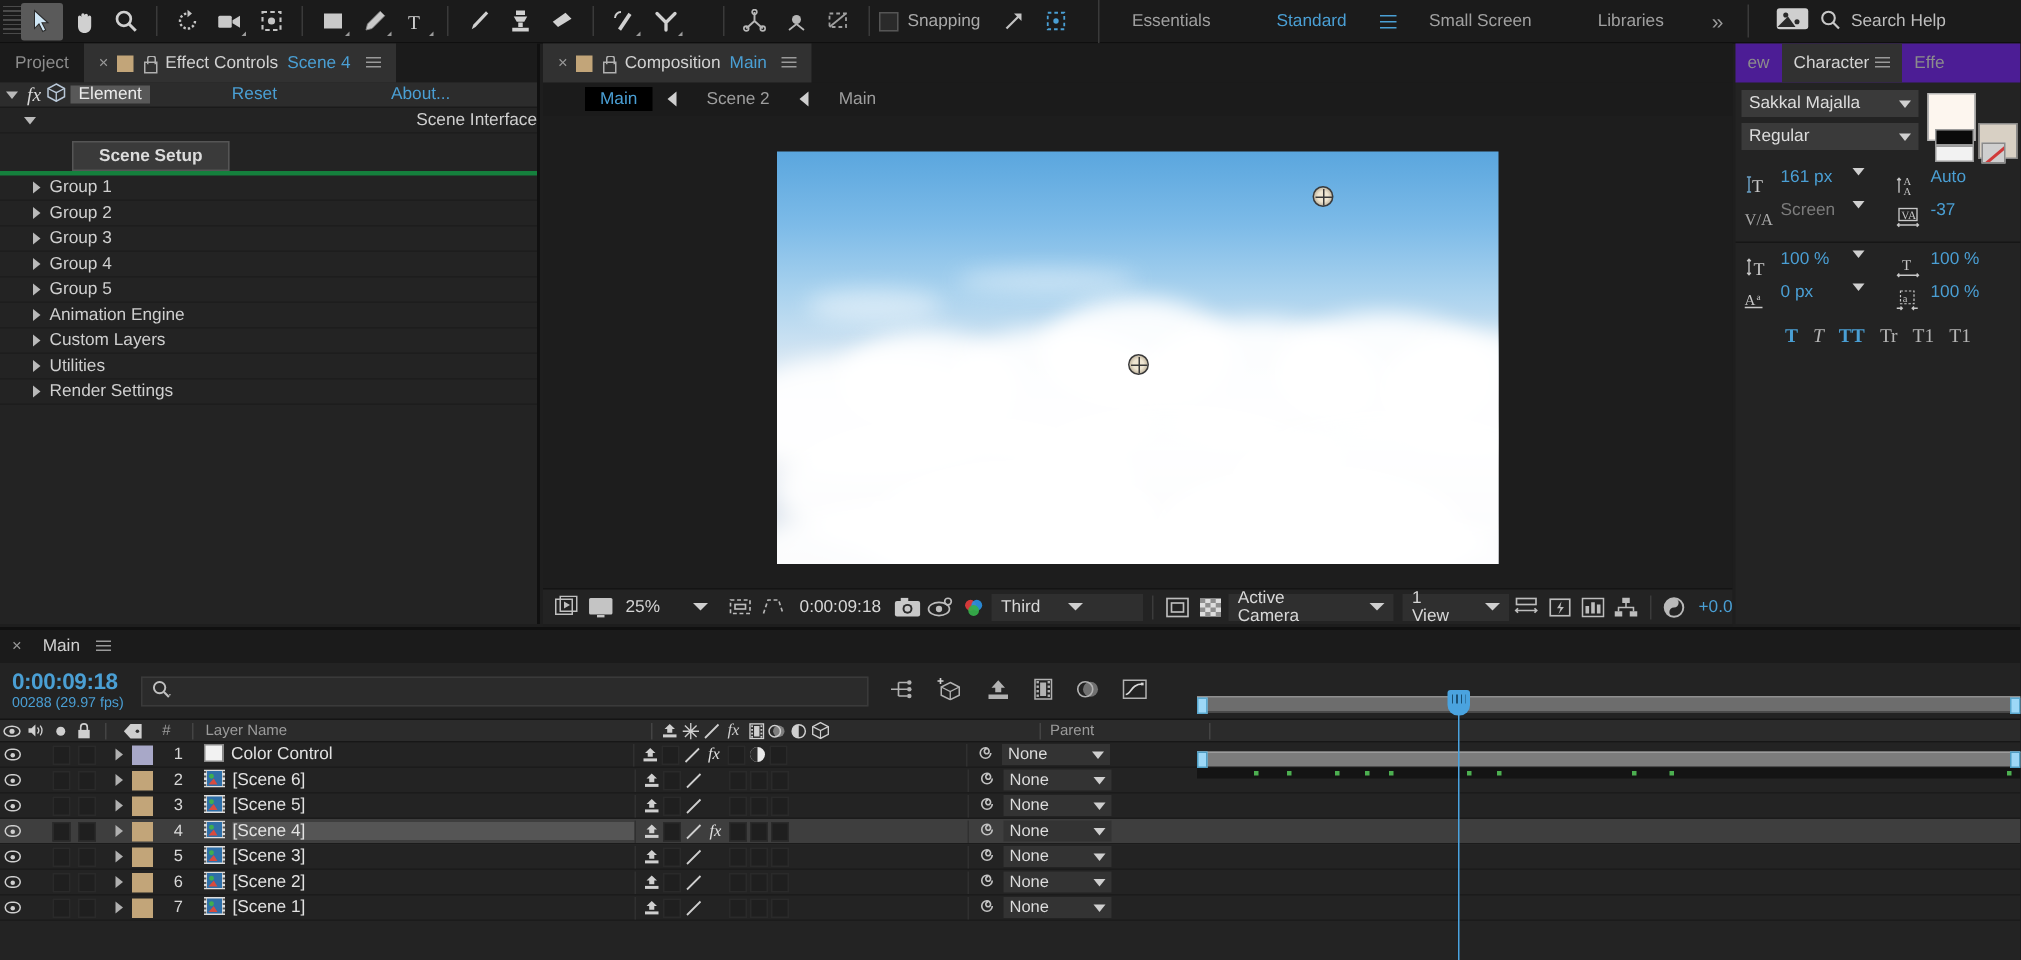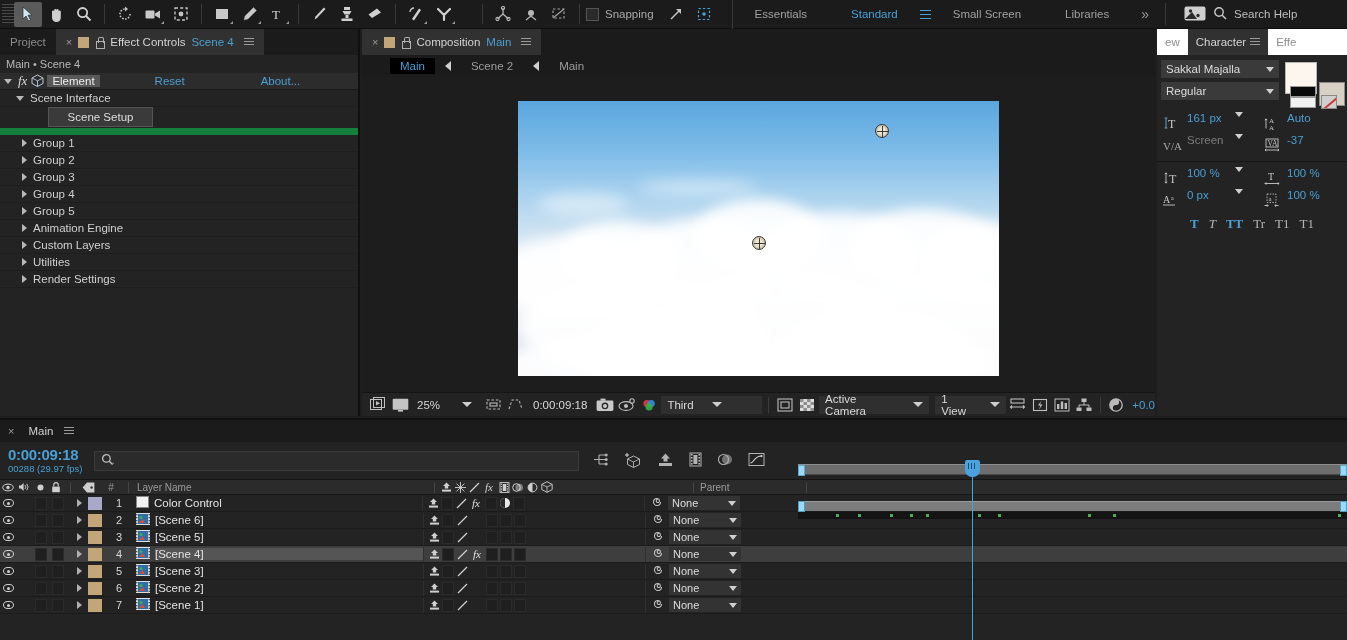--- a/index.html
+++ b/index.html
@@ -63,25 +63,25 @@
     padding-left:6px; color:#b8b8b8; font-size:11px; }
   .fxrow-eff{ height:17px; display:flex; align-items:center; background:#2c2c2c;
      border-bottom:1px solid #1a1a1a; padding-left:4px; }
   .caret{ width:0;height:0; border-left:5px solid #b9b9b9; border-top:4px solid transparent;
      border-bottom:4px solid transparent; margin-right:6px;}
   .caret.down{ border-left:4px solid transparent; border-right:4px solid transparent;
      border-top:5px solid #b9b9b9; border-bottom:none;}
   .fxname{ background:#585858; color:#ececec; padding:0 5px; font-size:11.5px; }
   .fxlink{ color:#4a9fd4; font-size:11.5px; cursor:pointer;}
   .fxsub{ height:17px; display:flex; align-items:center; padding-left:16px;
-     color:#cfcfcf; font-size:11.5px; border-bottom:1px solid #1d1d1d;}
+     color:#cfcfcf; font-size:11.5px; border-bottom:1px solid #1d1d1d;justify-content:space-between;}
   .fxgrp{ height:17px; display:flex; align-items:center; padding-left:22px;
      color:#cfcfcf; font-size:11.5px; border-bottom:1px solid #1d1d1d; cursor:pointer;}
-  .btnbar{ height:28px; display:flex; align-items:flex-start; padding-left:48px;
-     border-bottom:7px solid #15803d;}
+  .btnbar{ height:28px; display:flex; align-items:flex-end; padding-left:48px;
+     border-bottom:3px solid #15803d;font-weight:bold;}
   .sceneBtn{ width:105px; height:20px; background:#3a3a3a; border:1px solid #555;
      color:#dcdcdc; font-size:11.5px; display:flex; align-items:center; justify-content:center;
      cursor:pointer;}
   .fxparam{ height:20px; display:flex; align-items:center; padding-left:22px; gap:6px;}
   .stopw{ width:11px; height:11px; border:1px solid #a8a8a8; border-radius:50%; position:relative;}
   .stopw:after{content:"";position:absolute;left:4px;top:1px;width:1px;height:4px;background:#a8a8a8;}
   .ddown{ width:125px; height:18px; background:#3a3a3a; display:flex; align-items:center;
      justify-content:space-between; padding:0 6px; color:#dcdcdc; font-size:11.5px; cursor:pointer;}
   .tri{ width:0;height:0;border-left:5px solid transparent;border-right:5px solid transparent;
      border-top:5px solid #cfcfcf;}
@@ -114,21 +114,21 @@
      cursor:pointer;}
   .zoomsel{ display:flex;align-items:center; gap:22px; height:18px; padding:0 5px;
      color:#d4d4d4; font-size:11.5px; cursor:pointer;}
   .timecode{ color:#d8d8d8; font-size:11.5px; padding:0 6px; }
   .csel{ display:flex;align-items:center;gap:18px; height:18px; padding:0 6px; background:#2f2f2f;
      color:#d8d8d8; font-size:11.5px; cursor:pointer;}
   .fsep{ width:1px;height:16px;background:#3b3b3b;margin:0 4px;}
 
   
   .charpanel{ position:absolute; left:1157px; top:29px; width:190px; height:387px; background:#232323;}
-  .chead{ height:26px; display:flex; align-items:center; background:#ffffff;}
+  .chead{ height:26px; display:flex; align-items:center; background:#4c1d95;}
   .chead .t{ padding:0 8px; font-size:11.5px; color:#8c8c8c; height:26px; display:flex;
      align-items:center; cursor:pointer;}
   .chead .t.active{ background:#313131; color:#d4d4d4;}
   .crow{ display:flex; height:22px; padding:0 4px; gap:4px;}
   .fontsel{ flex:1; height:18px; background:#3a3a3a; display:flex; align-items:center;
      justify-content:space-between; padding:0 5px; color:#dcdcdc; font-size:11.5px; cursor:pointer;}
   .tri2{ width:0;height:0;border-left:4px solid transparent;border-right:4px solid transparent;
      border-top:5px solid #cfcfcf;}
   .numf{ color:#4a9fd4; font-size:11.5px; }
   .numf.dim{ color:#7b7b7b; }
@@ -366,21 +366,20 @@
         <span>Effect Controls</span>
         <span class="accent">Scene 4</span>
         <span class="menu3">
             <i></i>
             <i></i>
             <i></i>
           </span>
       </div>
     </div>
 
-    <div class="fxcrumb">Main • Scene 4</div>
 
     <div class="fxrow-eff">
       <span class="caret down"></span>
       <span style="font-family:'Liberation Serif',serif;font-style:italic;color:#d8d8d8;font-size:13px;margin-right:4px">fx</span>
       <span>
         <svg width="13" height="13" viewBox="0 0 13 13">
             <path d="M6.5 1 L12 4 L12 9.5 L6.5 12.5 L1 9.5 L1 4Z" fill="none" stroke="#b9c8d8" stroke-width="1"></path>
             <path d="M1 4 L6.5 6.8 L12 4 M6.5 6.8 L6.5 12.5" stroke="#b9c8d8" stroke-width="0.9" fill="none"></path>
           </svg>
       </span>

